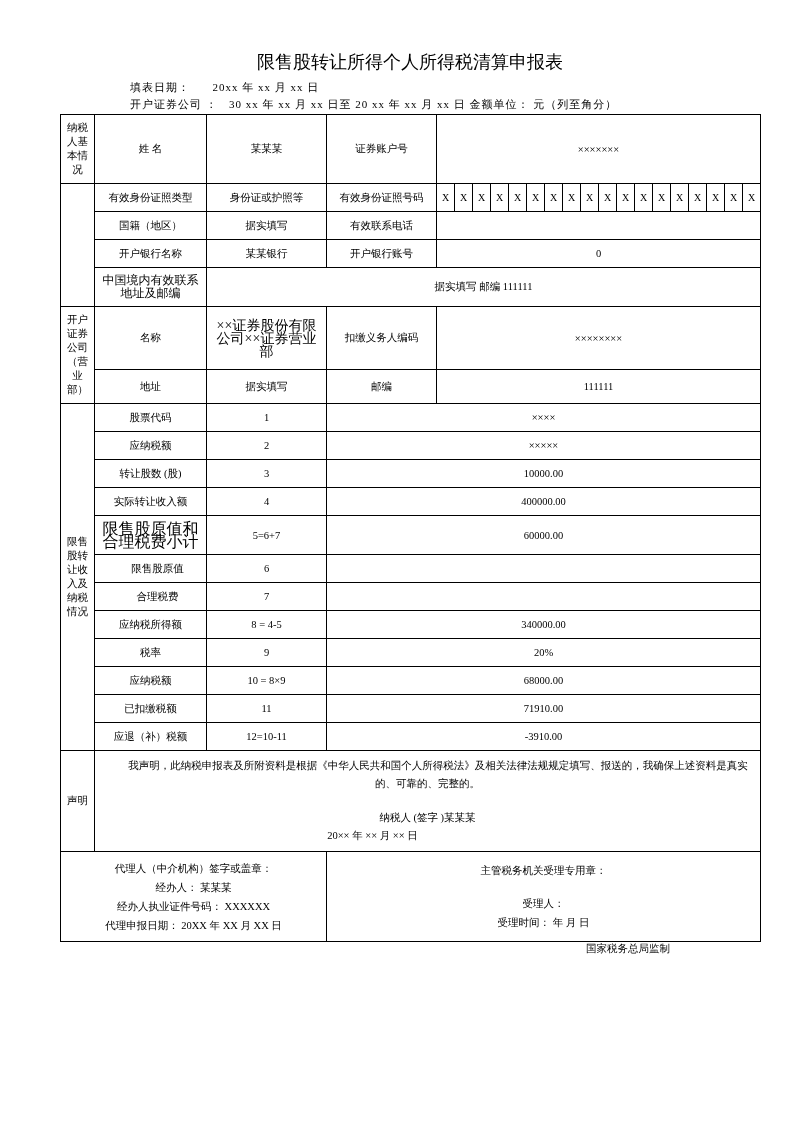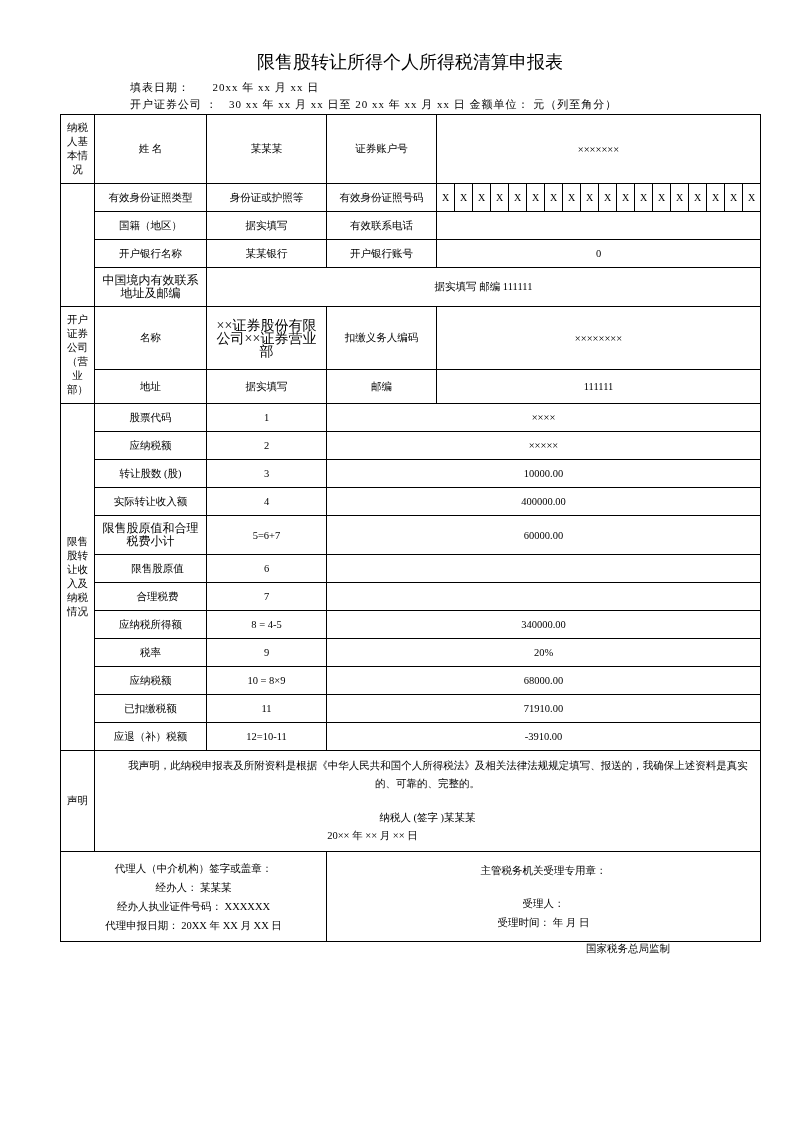--- a/index.html
+++ b/index.html
@@ -177,21 +177,21 @@
         <td>转让股数 (股)</td>
         <td>3</td>
         <td colspan="2">10000.00</td>
       </tr>
       <tr>
         <td>实际转让收入额</td>
         <td>4</td>
         <td colspan="2">400000.00</td>
       </tr>
       <tr>
-        <td style="font-size: 12px; line-height: 13px; margin-top: 8px;">限售股原值和合理税费小计</td>
+        <td style="font-size: 16px; line-height: 13px; margin-top: 8px;">限售股原值和合理税费小计</td>
         <td>5=6+7</td>
         <td colspan="2">60000.00</td>
       </tr>
       <tr>
         <td class="indent">限售股原值</td>
         <td>6</td>
         <td colspan="2"></td>
       </tr>
       <tr>
         <td class="indent">合理税费</td>

